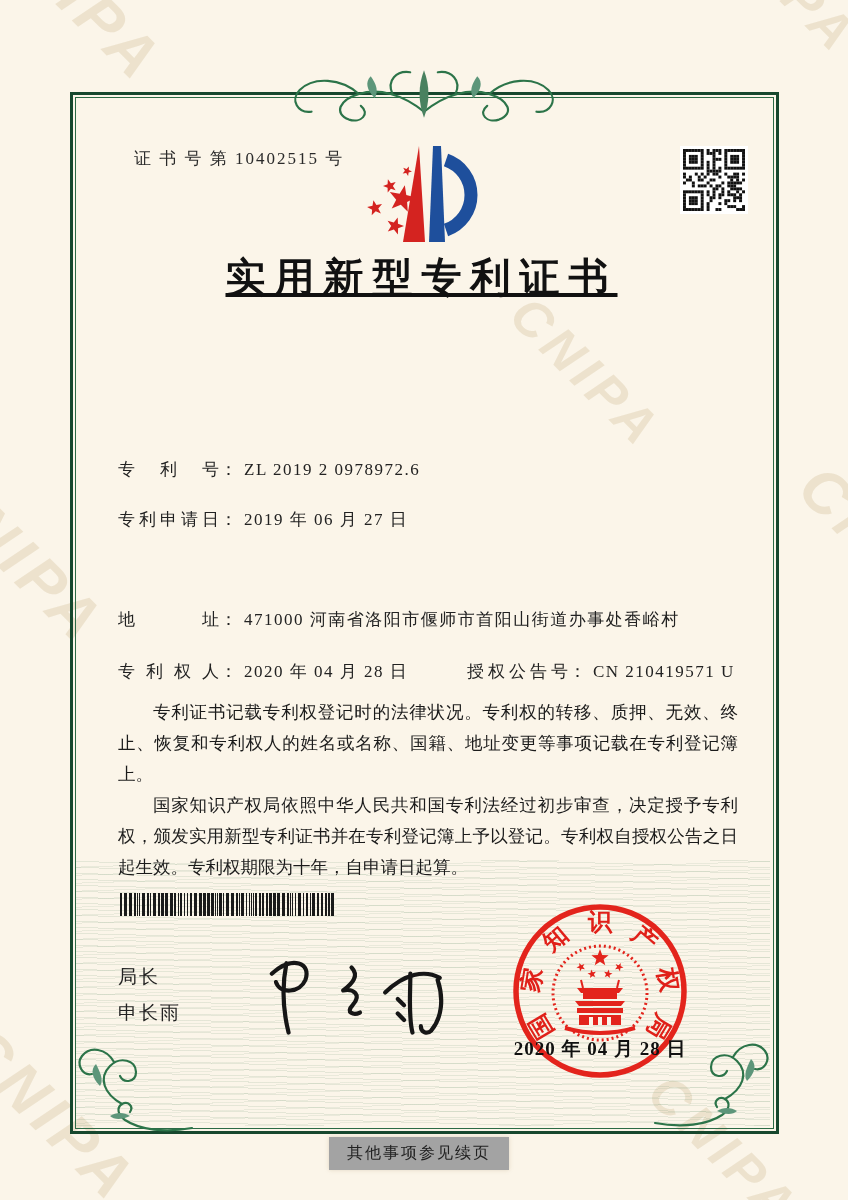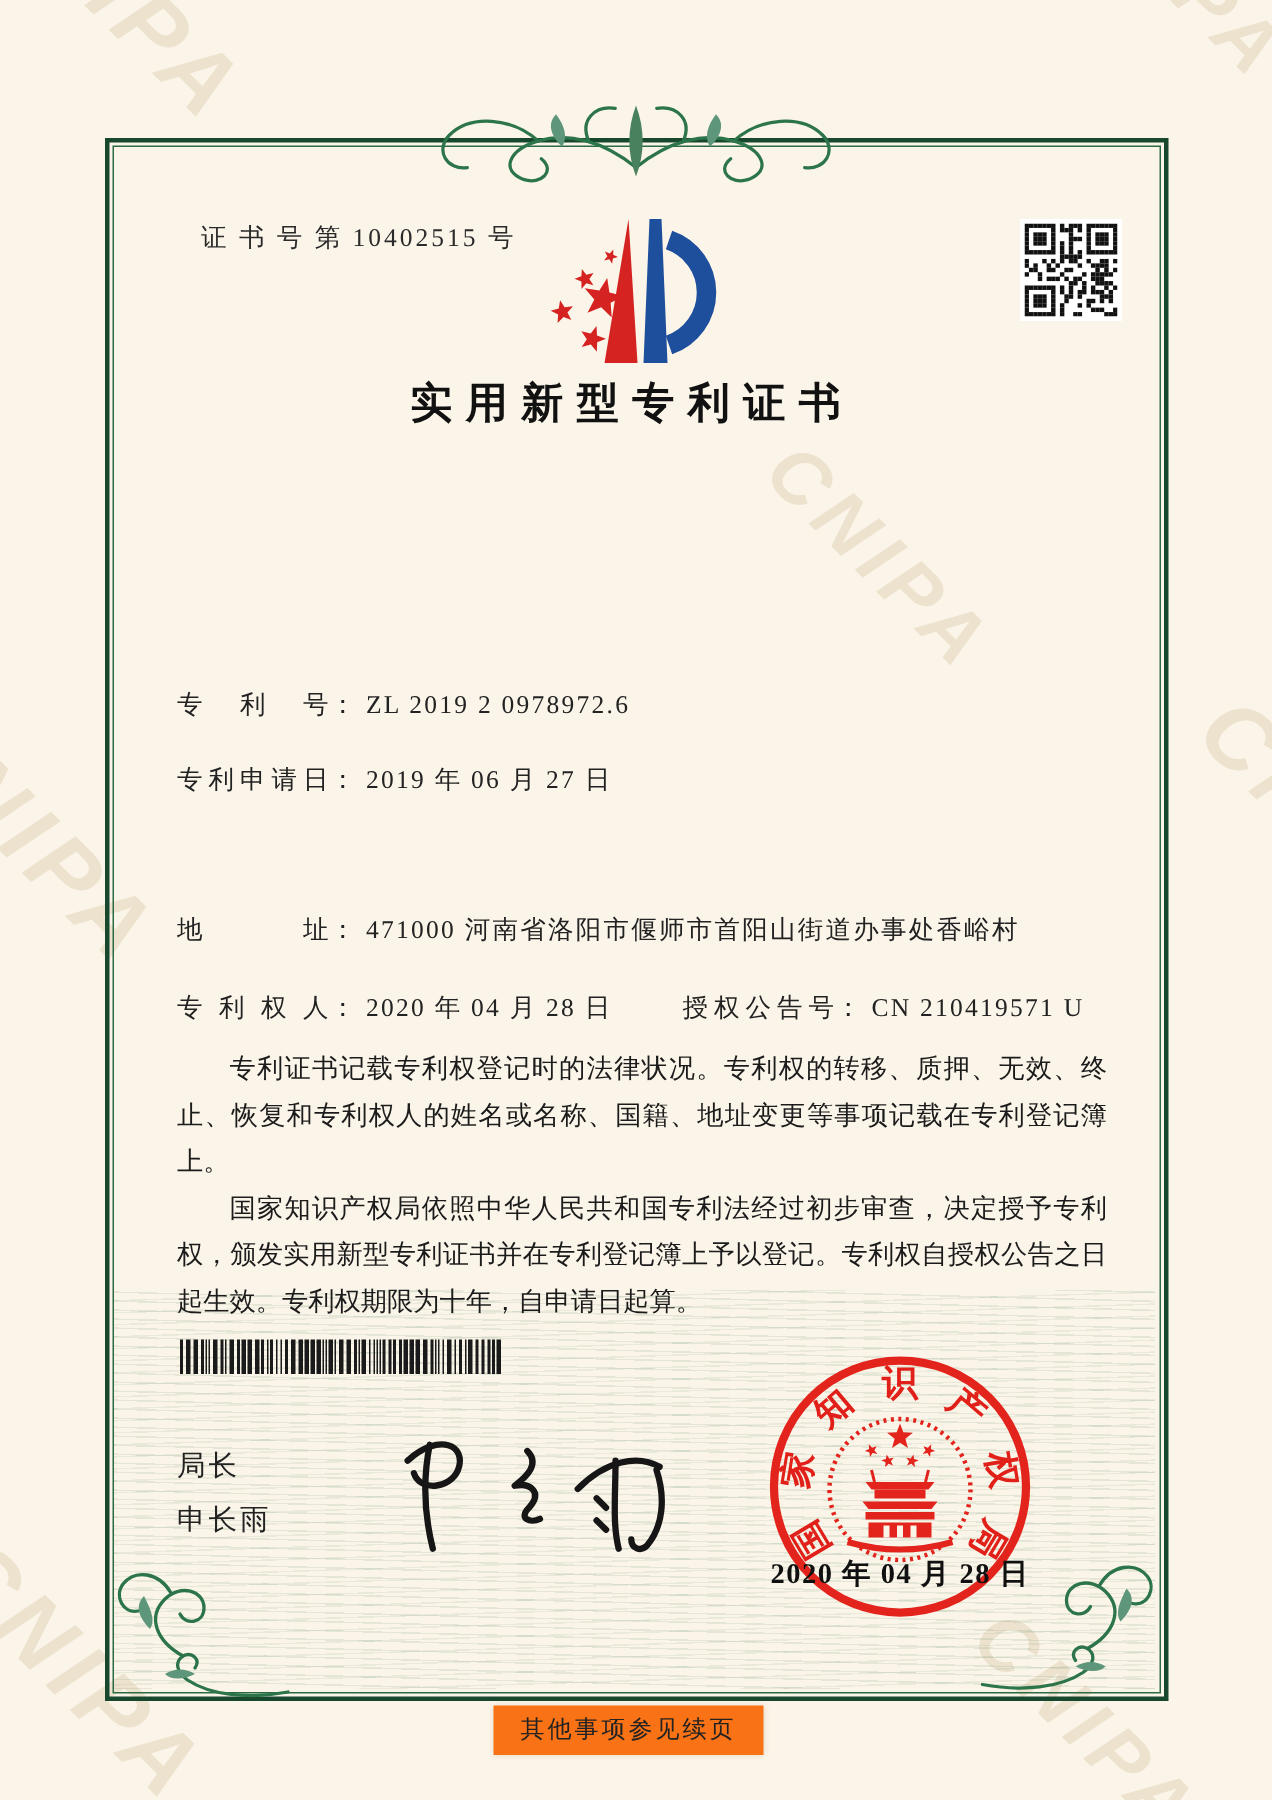--- a/index.html
+++ b/index.html
@@ -31,27 +31,27 @@
   .orn path{stroke:#2c7449; stroke-width:2.2; fill:none; stroke-linecap:round;}
   .orn path.fill{fill:#5d967a; stroke:none;}
   .orn path.fill2{fill:#49815f; stroke:none;}
   .corner-right{transform:scaleX(-1);}
   
   .cert-no{position:absolute; left:110px; top:147px; font-size:17px; letter-spacing:2px; color:#2a2a2a;margin-left:24px;}
   .logo{position:absolute; left:345px; top:138px;}
   .qr-box{position:absolute; left:680px; top:146px; width:68px; height:68px; background:#fff;
     display:flex; align-items:center; justify-content:center;}
   .title{position:absolute; left:70px; top:250px; width:703px; text-align:center;
-    font-size:28px; font-weight:bold; letter-spacing:9px; color:#111;}
+    font-size:40px; font-weight:bold; letter-spacing:9px; color:#111;text-decoration:underline;}
   
   .row{position:absolute; left:118px; font-size:17px; color:#222; letter-spacing:1px; white-space:nowrap;}
   .lbl{display:inline-block; width:102px; text-align:justify; text-align-last:justify; vertical-align:bottom;}
   .colon{display:inline-block; margin-right:6px;}
   .val{letter-spacing:1.5px;}
-  .pair2{position:absolute; left:337px; top:0;}
+  .pair2{position:absolute; left:349px; top:0;}
   
   .paras{position:absolute; left:118px; top:697px; width:620px; font-size:17.5px;
     line-height:31px; text-align:justify; color:#1b1b1b;}
   .paras p{margin:0; text-indent:2em;}
   
   .barcode{position:absolute; left:120px; top:893px; width:216px; height:23px;
     display:flex; align-items:stretch;}
   .barcode span{display:block; height:100%;}
   
   .director-label{position:absolute; left:118px; top:964px; font-size:19px;
@@ -60,21 +60,21 @@
     font-family:"Liberation Sans","DejaVu Sans",sans-serif; color:#222; letter-spacing:2px;}
   .signature{position:absolute; left:248px; top:938px;}
   .signature path{stroke:#161616; stroke-width:4; fill:none; stroke-linecap:round; stroke-linejoin:round;}
   
   .seal{position:absolute; left:505px; top:896px;}
   .seal-date{position:absolute; left:500px; top:1036px; width:200px; text-align:center;
     font-size:19px; font-weight:600; color:#101010; letter-spacing:1px;}
   
   .page-info{position:absolute; left:70px; top:1095px; width:703px; text-align:center;
     font-size:15px; color:#2a2a2a; letter-spacing:2px;}
-  .cont-note{position:absolute; left:329px; top:1137px; background:#f97316;
+  .cont-note{position:absolute; left:329px; top:1137px; background:#a3a3a3;
     padding:6px 18px; font-size:16px; letter-spacing:2px; color:#222;
     box-shadow:0 0 4px rgba(180,160,120,.35);}
 </style>
 </head>
 <body>
 
 <div class="page">
 
   <div class="wm wm-lg" style="left:-34px; top:-42px;">CNIPA</div>
   <div class="wm wm-md" style="left:688px; top:-52px;">CNIPA</div>

